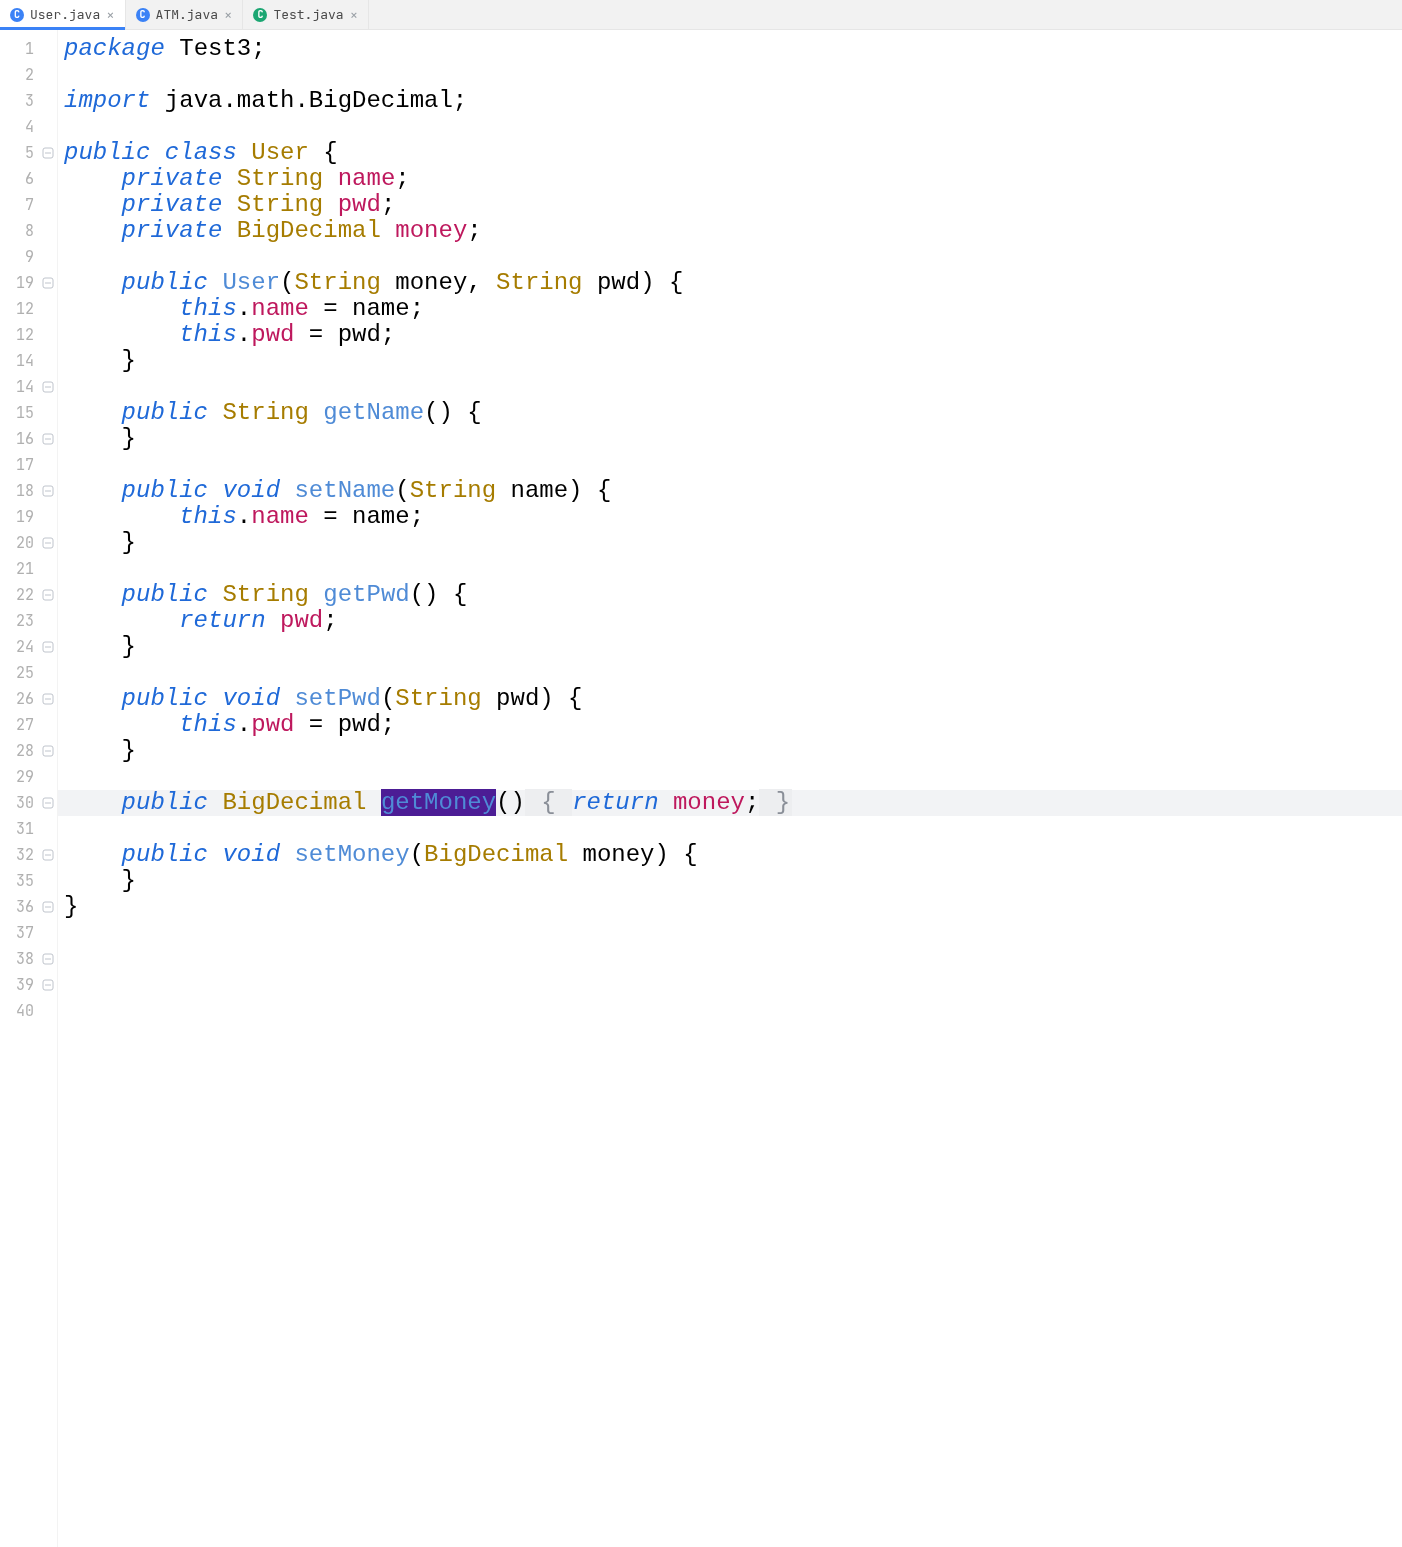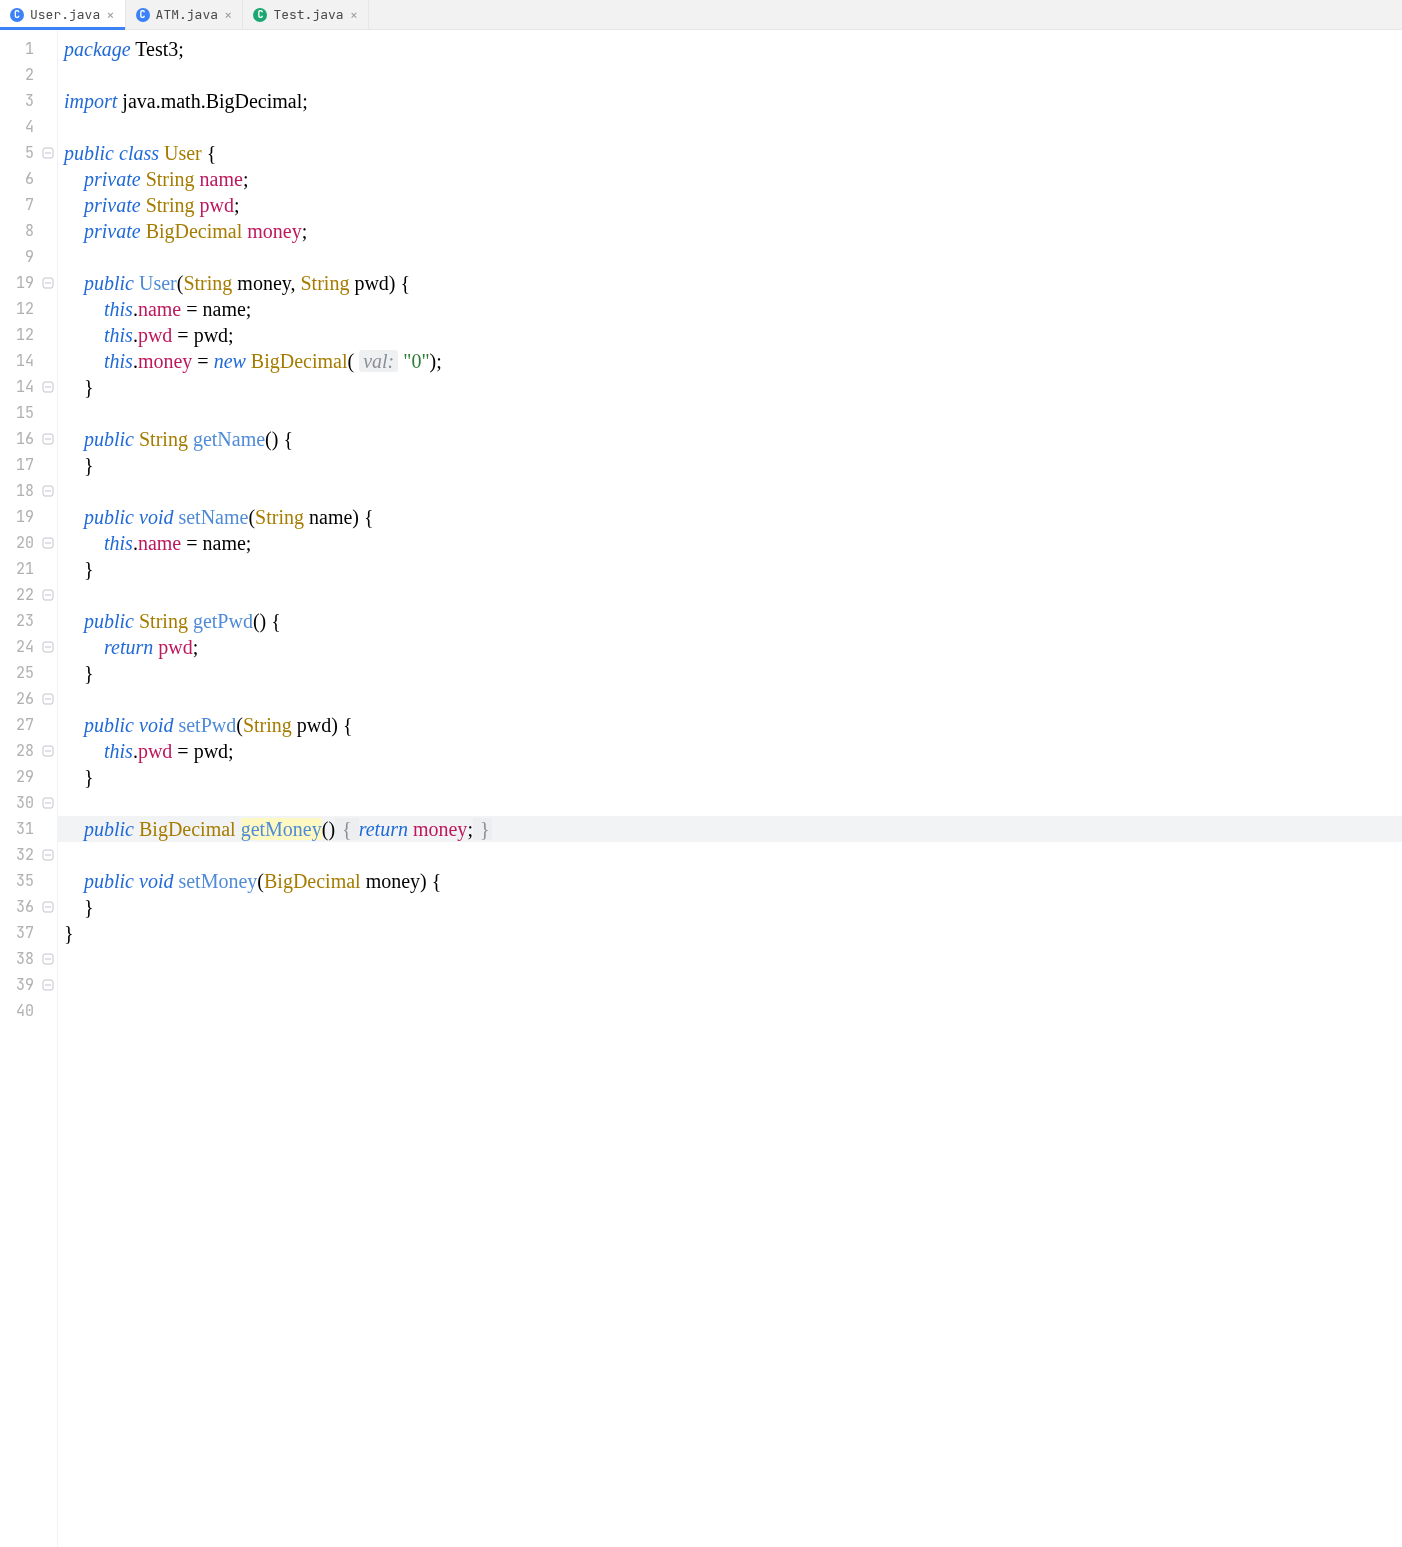--- a/index.html
+++ b/index.html
@@ -14,30 +14,30 @@
   .fico.c  { background:#3b82f6; }
   .fico.ct { background:#1ba672; }
   
   .editor { display:flex; height:calc(100% - 30px); }
   .gutter { width:44px; text-align:right; color:#b0b0b0; font-size:15px; padding-top:6px; user-select:none; background:#ffffff; flex:none; }
   .gutter div { height:26px; line-height:26px; padding-right:10px; }
   .foldcol { width:14px; padding-top:6px; flex:none; position:relative; border-right:1px solid #f3f3f3; }
   .foldcol .mark { position:absolute; left:-2px; width:14px; height:14px; }
   .foldcol .mark svg{ display:block; }
   .code { flex:1; padding-top:6px; overflow:hidden; }
-  .line { height:26px; line-height:26px; white-space:pre; font-family:Liberation Serif, serif; font-size:20px; padding-left:6px; }
+  .line { height:26px; line-height:26px; white-space:pre; font-family:Liberation Mono, monospace; font-size:24px; padding-left:6px; }
   .line.hl { background:#f2f3f5; }
   
   .kw   { color:#1f69d8; font-style:italic; }
   .type { color:#a67c00; }
   .fn   { color:#4f8bd6; }
   .field{ color:#be185d; }
   .str  { color:#2e7d32; }
   .hint { color:#8a8f98; background:#eef0f2; border-radius:3px; padding:0 4px; font-style:italic; }
-  .sel  { background:#fef9c3; }
+  .sel  { background:#4c1d95; }
   .grey { color:#8a8f98; background:#edeef0; padding:0 2px; }
 </style>
 </head>
 <body>
 
 <div class="tabbar">
   <div class="tab active">
     <span class="fico c">C</span>
     <span>User.java</span>
     <span class="close">×</span>
@@ -196,21 +196,20 @@
     <div class="line"><span class="kw">import</span><span> java.math.BigDecimal;</span></div>
     <div class="line"></div>
     <div class="line"><span class="kw">public</span> <span class="kw">class</span> <span class="type">User</span><span> {</span></div>
     <div class="line">    <span class="kw">private</span> <span class="type">String</span> <span class="field">name</span><span>;</span></div>
     <div class="line">    <span class="kw">private</span> <span class="type">String</span> <span class="field">pwd</span><span>;</span></div>
     <div class="line">    <span class="kw">private</span> <span class="type">BigDecimal</span> <span class="field">money</span><span>;</span></div>
     <div class="line"></div>
     <div class="line">    <span class="kw">public</span> <span class="fn">User</span><span>(</span><span class="type">String</span><span> money, </span><span class="type">String</span><span> pwd) {</span></div>
     <div class="line">        <span class="kw">this</span><span>.</span><span class="field">name</span><span> = name;</span></div>
     <div class="line">        <span class="kw">this</span><span>.</span><span class="field">pwd</span><span> = pwd;</span></div>
-    <div class="line">        <span class="kw">this</span><span>.</span><span class="field">money</span><span> = </span><span class="kw">new</span><span> </span><span class="type">BigDecimal</span><span>( </span><span class="hint">val:</span><span class="str"> "0"</span><span>);</span></div>
     <div class="line">    <span>}</span></div>
     <div class="line"></div>
     <div class="line">    <span class="kw">public</span> <span class="type">String</span> <span class="fn">getName</span><span>() {</span></div>
     <div class="line">    <span>}</span></div>
     <div class="line"></div>
     <div class="line">    <span class="kw">public</span> <span class="kw">void</span> <span class="fn">setName</span><span>(</span><span class="type">String</span><span> name) {</span></div>
     <div class="line">        <span class="kw">this</span><span>.</span><span class="field">name</span><span> = name;</span></div>
     <div class="line">    <span>}</span></div>
     <div class="line"></div>
     <div class="line">    <span class="kw">public</span> <span class="type">String</span> <span class="fn">getPwd</span><span>() {</span></div>

